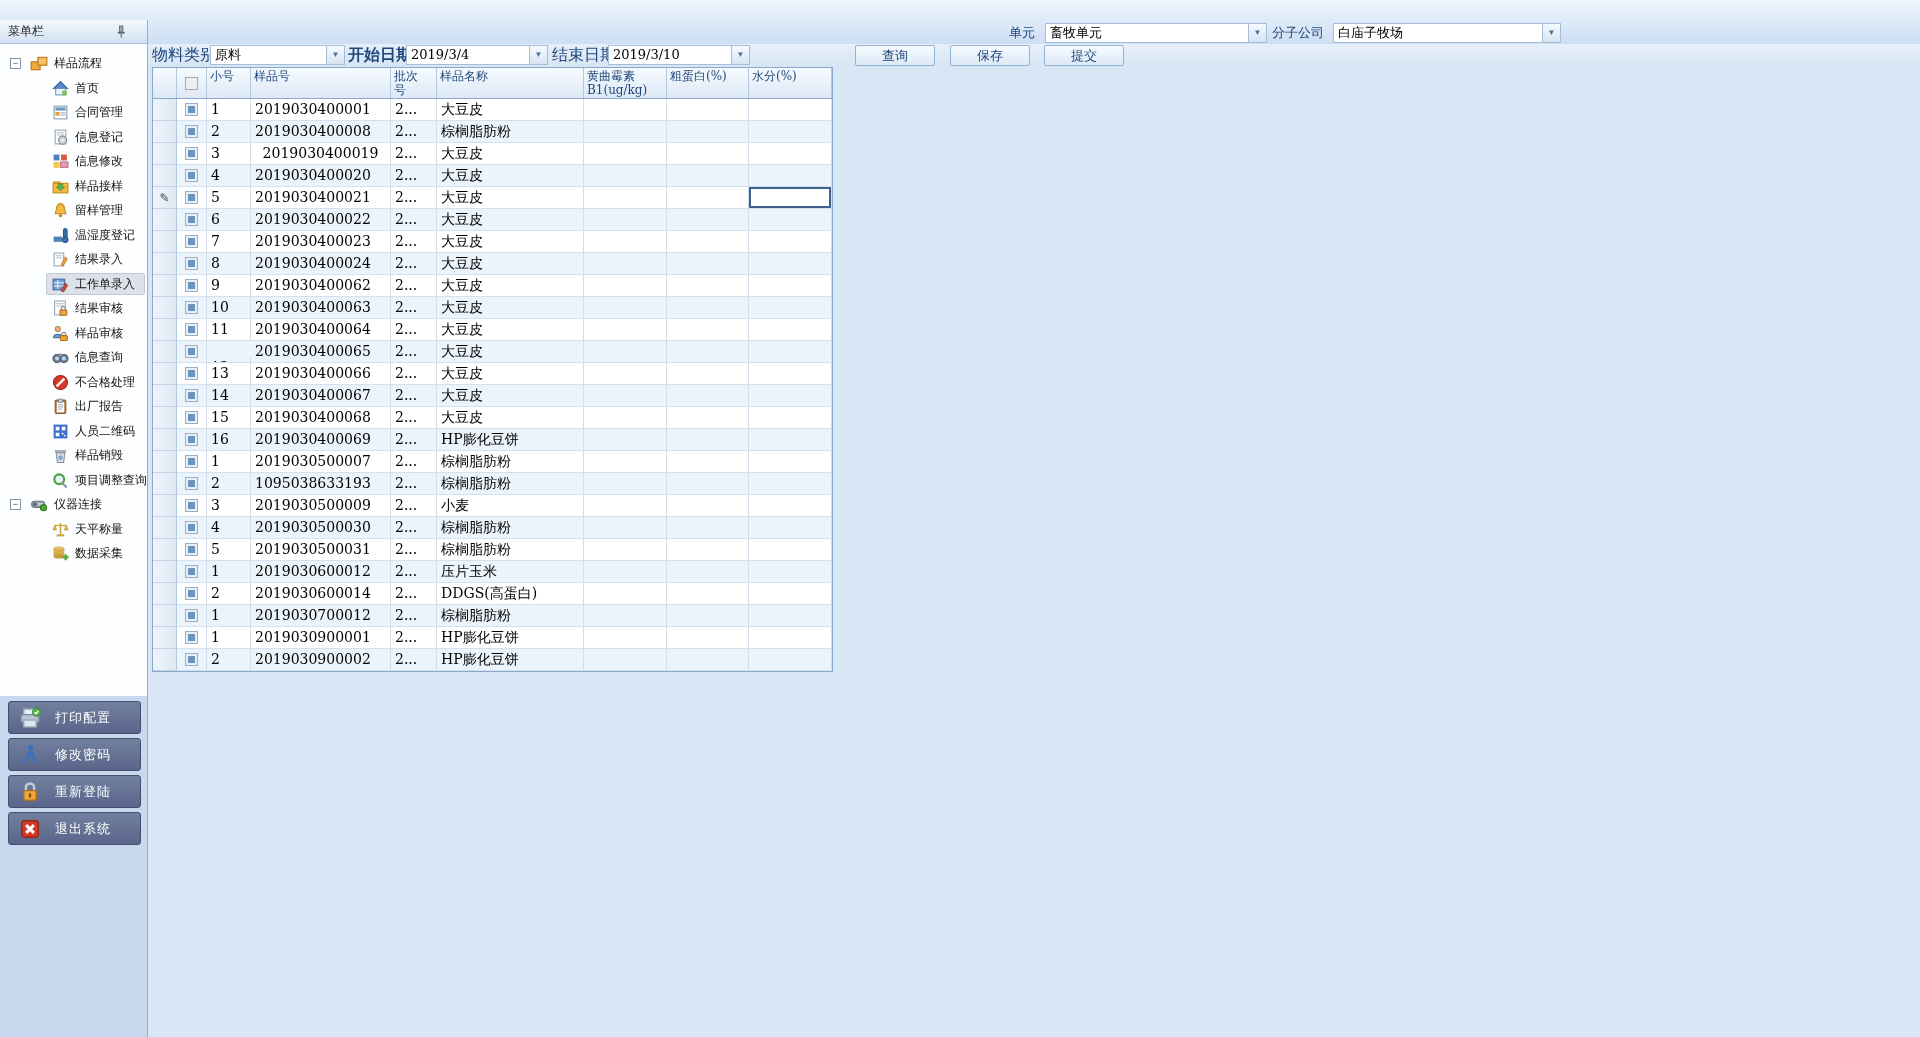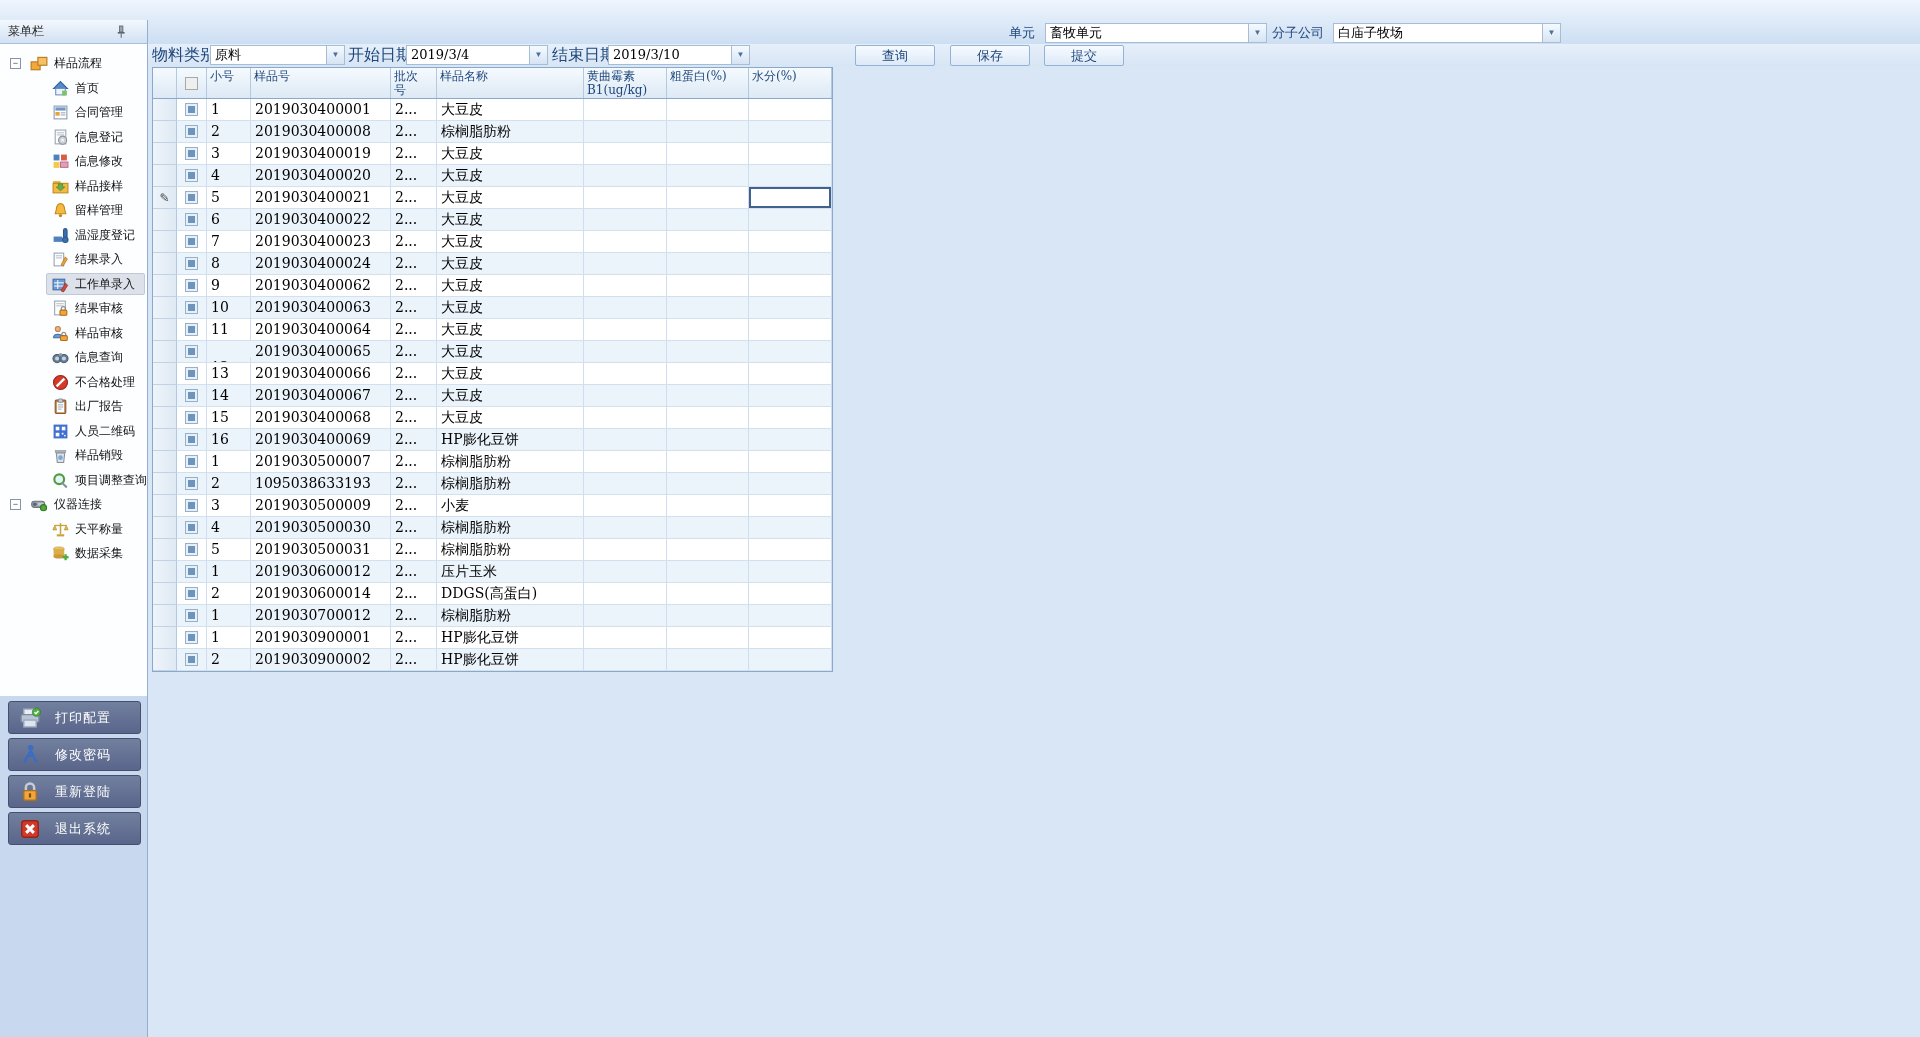--- a/index.html
+++ b/index.html
@@ -469,21 +469,21 @@
     </div>
 </div>
 
 <div class="main">
   <div class="toolbar">
     <div class="tb-label" style="left:4px;">物料类别</div>
     <div class="combo" style="left:62px;top:1px;width:135px;">
       <div class="val">原料</div>
       <div class="dbtn">▼</div>
     </div>
-    <div class="tb-label" style="left:200px;">开始日期</div>
+    <div class="tb-label" style="left:200px;font-weight:bold;">开始日期</div>
     <div class="combo" style="left:258px;top:1px;width:142px;">
       <div class="val">2019/3/4</div>
       <div class="dbtn">▼</div>
     </div>
     <div class="tb-label" style="left:404px;">结束日期</div>
     <div class="combo" style="left:460px;top:1px;width:142px;">
       <div class="val">2019/3/10</div>
       <div class="dbtn">▼</div>
     </div>
     <div class="tbtn" style="left:707px;">查询</div>
@@ -537,21 +537,21 @@
           <div class="tcell" style="width:83px;"></div>
         </div>
         <div class="tr">
           <div class="ind" style="width:24px;"></div>
           <div class="tcell cbx-cell" style="width:30px;">
             <span class="cbx">
               <span class="in"></span>
             </span>
           </div>
           <div class="tcell" style="width:44px;">3</div>
-          <div class="tcell" style="width:140px;">2019030400019</div>
+          <div class="tcell" style="width:140px;text-align:center;">2019030400019</div>
           <div class="tcell" style="width:46px;">2...</div>
           <div class="tcell" style="width:147px;">大豆皮</div>
           <div class="tcell" style="width:83px;"></div>
           <div class="tcell" style="width:82px;"></div>
           <div class="tcell" style="width:83px;"></div>
         </div>
         <div class="tr">
           <div class="ind" style="width:24px;"></div>
           <div class="tcell cbx-cell" style="width:30px;">
             <span class="cbx">

